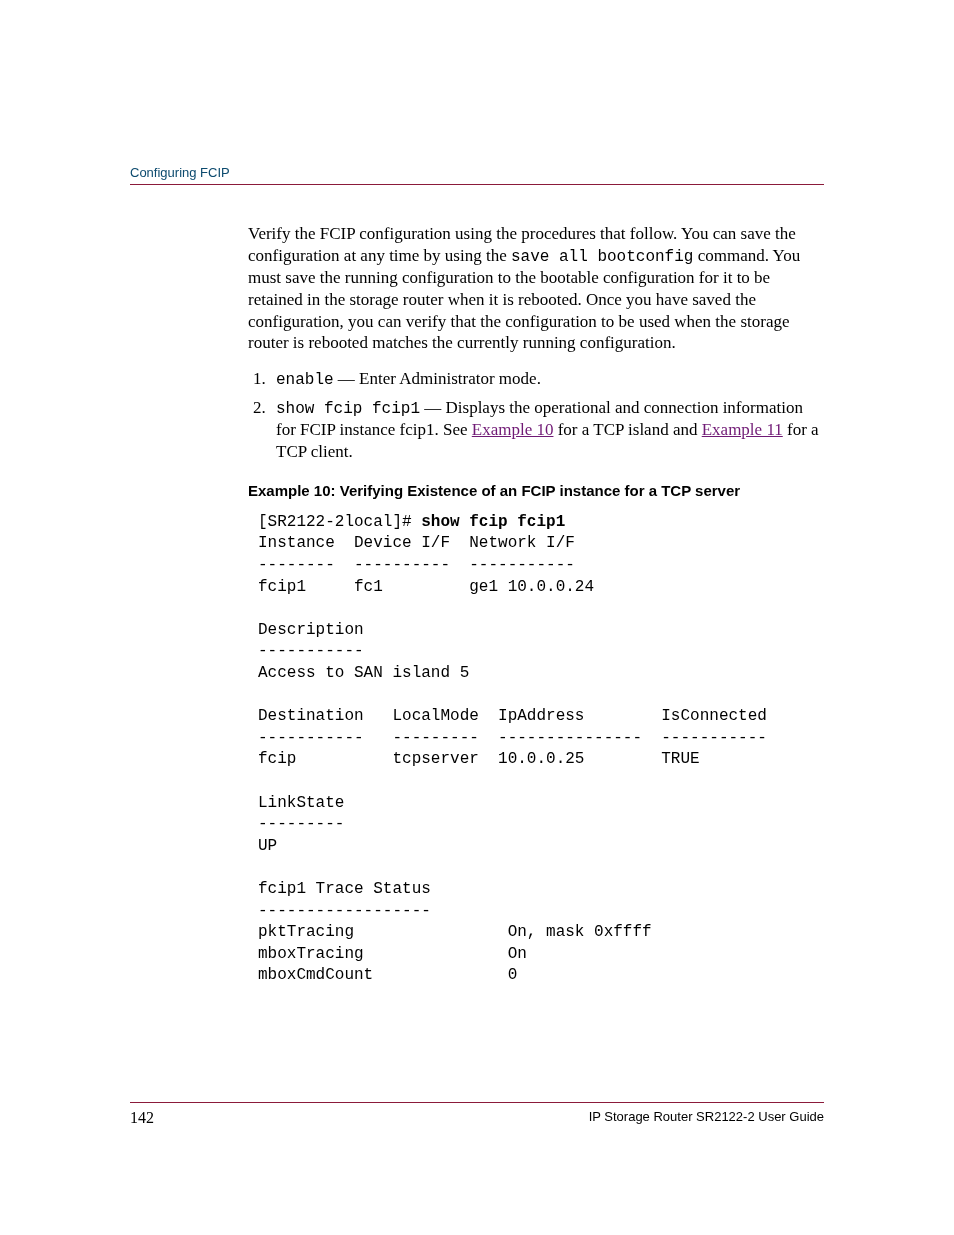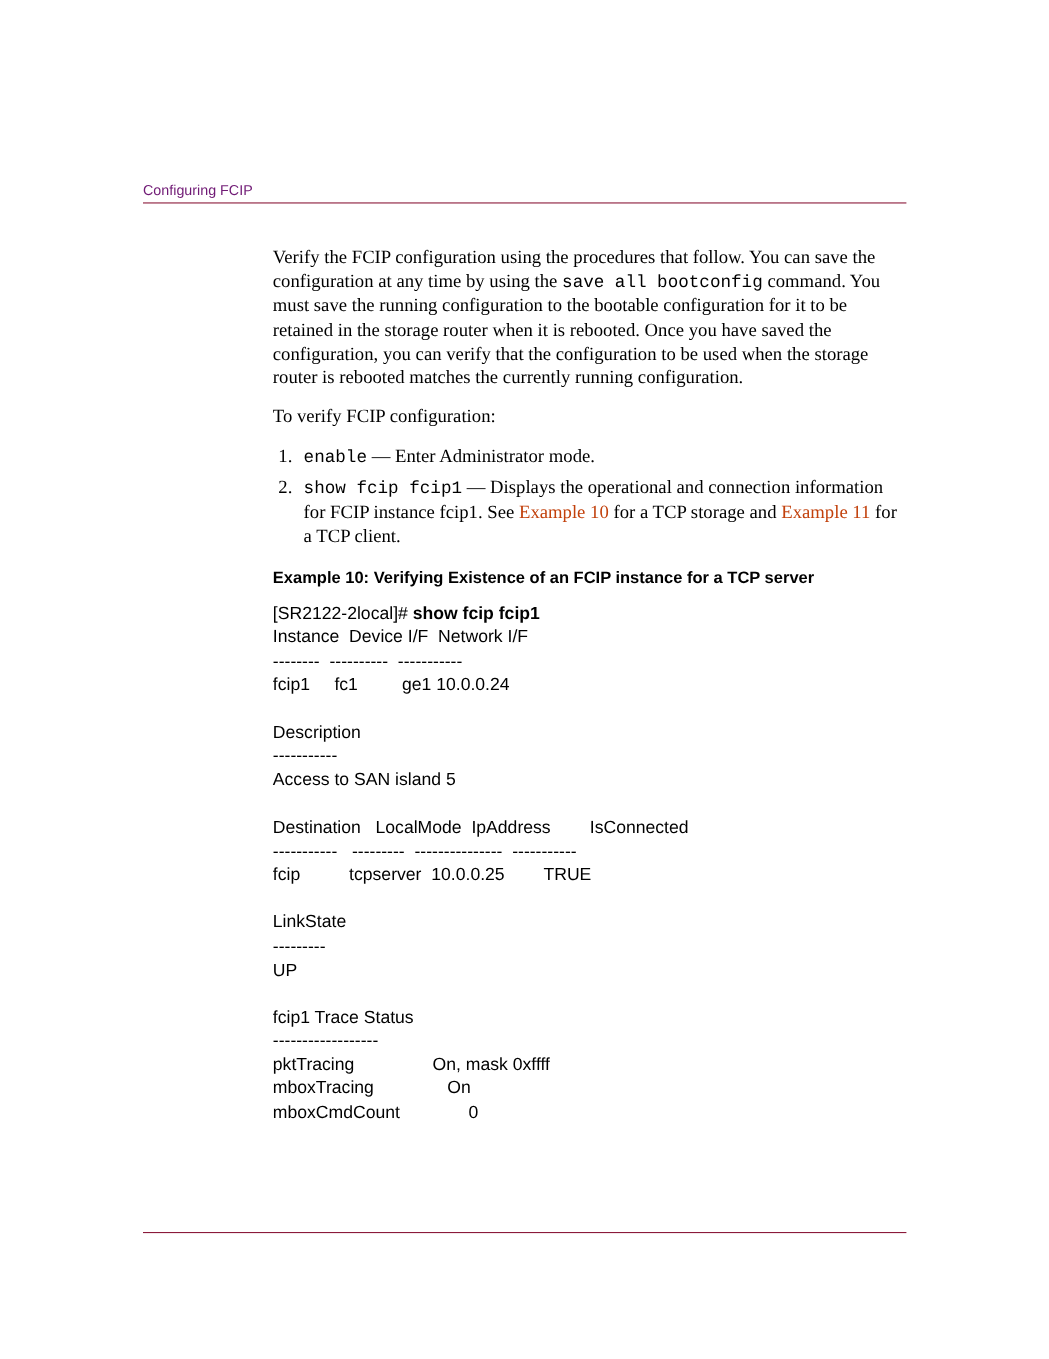--- a/index.html
+++ b/index.html
@@ -13,21 +13,21 @@
       position: relative;
       box-sizing: border-box;
     }
     .page {
       padding: 165px 130px 0 130px;
     }
     .running-header {
       font-family: Arial, Helvetica, sans-serif;
       font-size: 13px;
       font-weight: normal;
-      color: #701a75;
+      color: #0c4a6e;
       margin-bottom: 4px;
     }
     .header-rule {
       border: none;
       border-top: 1.5px solid #8B1A3A;
       margin: 0 0 38px 0;
     }
     h1 {
       font-family: Arial, Helvetica, sans-serif;
       font-weight: bold;
@@ -54,34 +54,35 @@
     }
     ol {
       margin: 0 0 14px 0;
       padding-left: 22px;
     }
     ol li {
       margin-bottom: 6px;
       padding-left: 6px;
     }
     .link {
-      color: #c2410c;
+      color: #701a75;
+      text-decoration: underline;
     }
     .example-title {
       font-family: Arial, Helvetica, sans-serif;
       font-weight: bold;
       font-size: 15px;
       margin: 18px 0 12px 0;
     }
     .code-block {
-      font-family: Liberation Sans, sans-serif;
+      font-family: Liberation Mono, monospace;
       font-size: 16px;
       line-height: 1.35;
       white-space: pre;
-      margin: 0;
+      margin: 10px;
     }
     .code-bold {
       font-weight: bold;
     }
     .footer {
       position: absolute;
       left: 130px;
       right: 130px;
       bottom: 108px;
     }
@@ -107,28 +108,27 @@
 <div class="page">
   <div class="running-header">Configuring FCIP</div>
   <hr class="header-rule">
 
 
   <div class="body-block">
     <p class="para">
       <span>Verify the FCIP configuration using the procedures that follow. You can save the configuration at any time by using the </span><span class="mono">save all bootconfig</span><span> command. You must save the running configuration to the bootable configuration for it to be retained in the storage router when it is rebooted. Once you have saved the configuration, you can verify that the configuration to be used when the storage router is rebooted matches the currently running configuration.</span>
     </p>
 
-    <p class="para">To verify FCIP configuration:</p>
 
     <ol>
       <li>
         <span class="mono">enable</span><span> — Enter Administrator mode.</span>
       </li>
       <li>
-        <span class="mono">show fcip </span><span class="mono-italic">fcip1</span><span> — Displays the operational and connection information for FCIP instance fcip1. See </span><span class="link">Example 10</span><span> for a TCP storage and </span><span class="link">Example 11</span><span> for a TCP client.</span>
+        <span class="mono">show fcip </span><span class="mono-italic">fcip1</span><span> — Displays the operational and connection information for FCIP instance fcip1. See </span><span class="link">Example 10</span><span> for a TCP island and </span><span class="link">Example 11</span><span> for a TCP client.</span>
       </li>
     </ol>
 
     <div class="example-title">Example 10:  Verifying Existence of an FCIP instance for a TCP server</div>
 
     <div class="code-block"><span>[SR2122-2local]# </span><span class="code-bold">show fcip fcip1</span>
 <span>Instance  Device I/F  Network I/F
 --------  ----------  -----------
 fcip1     fc1         ge1 10.0.0.24
 
@@ -147,13 +147,17 @@
 fcip1 Trace Status
 ------------------
 pktTracing                On, mask 0xffff
 mboxTracing               On
 mboxCmdCount              0</span></div>
   </div>
 </div>
 
 <div class="footer">
   <hr class="footer-rule">
+  <div class="footer-line">
+    <span class="footer-page">142</span>
+    <span>IP Storage Router SR2122-2 User Guide</span>
+  </div>
 </div>
 
 </body></html>

